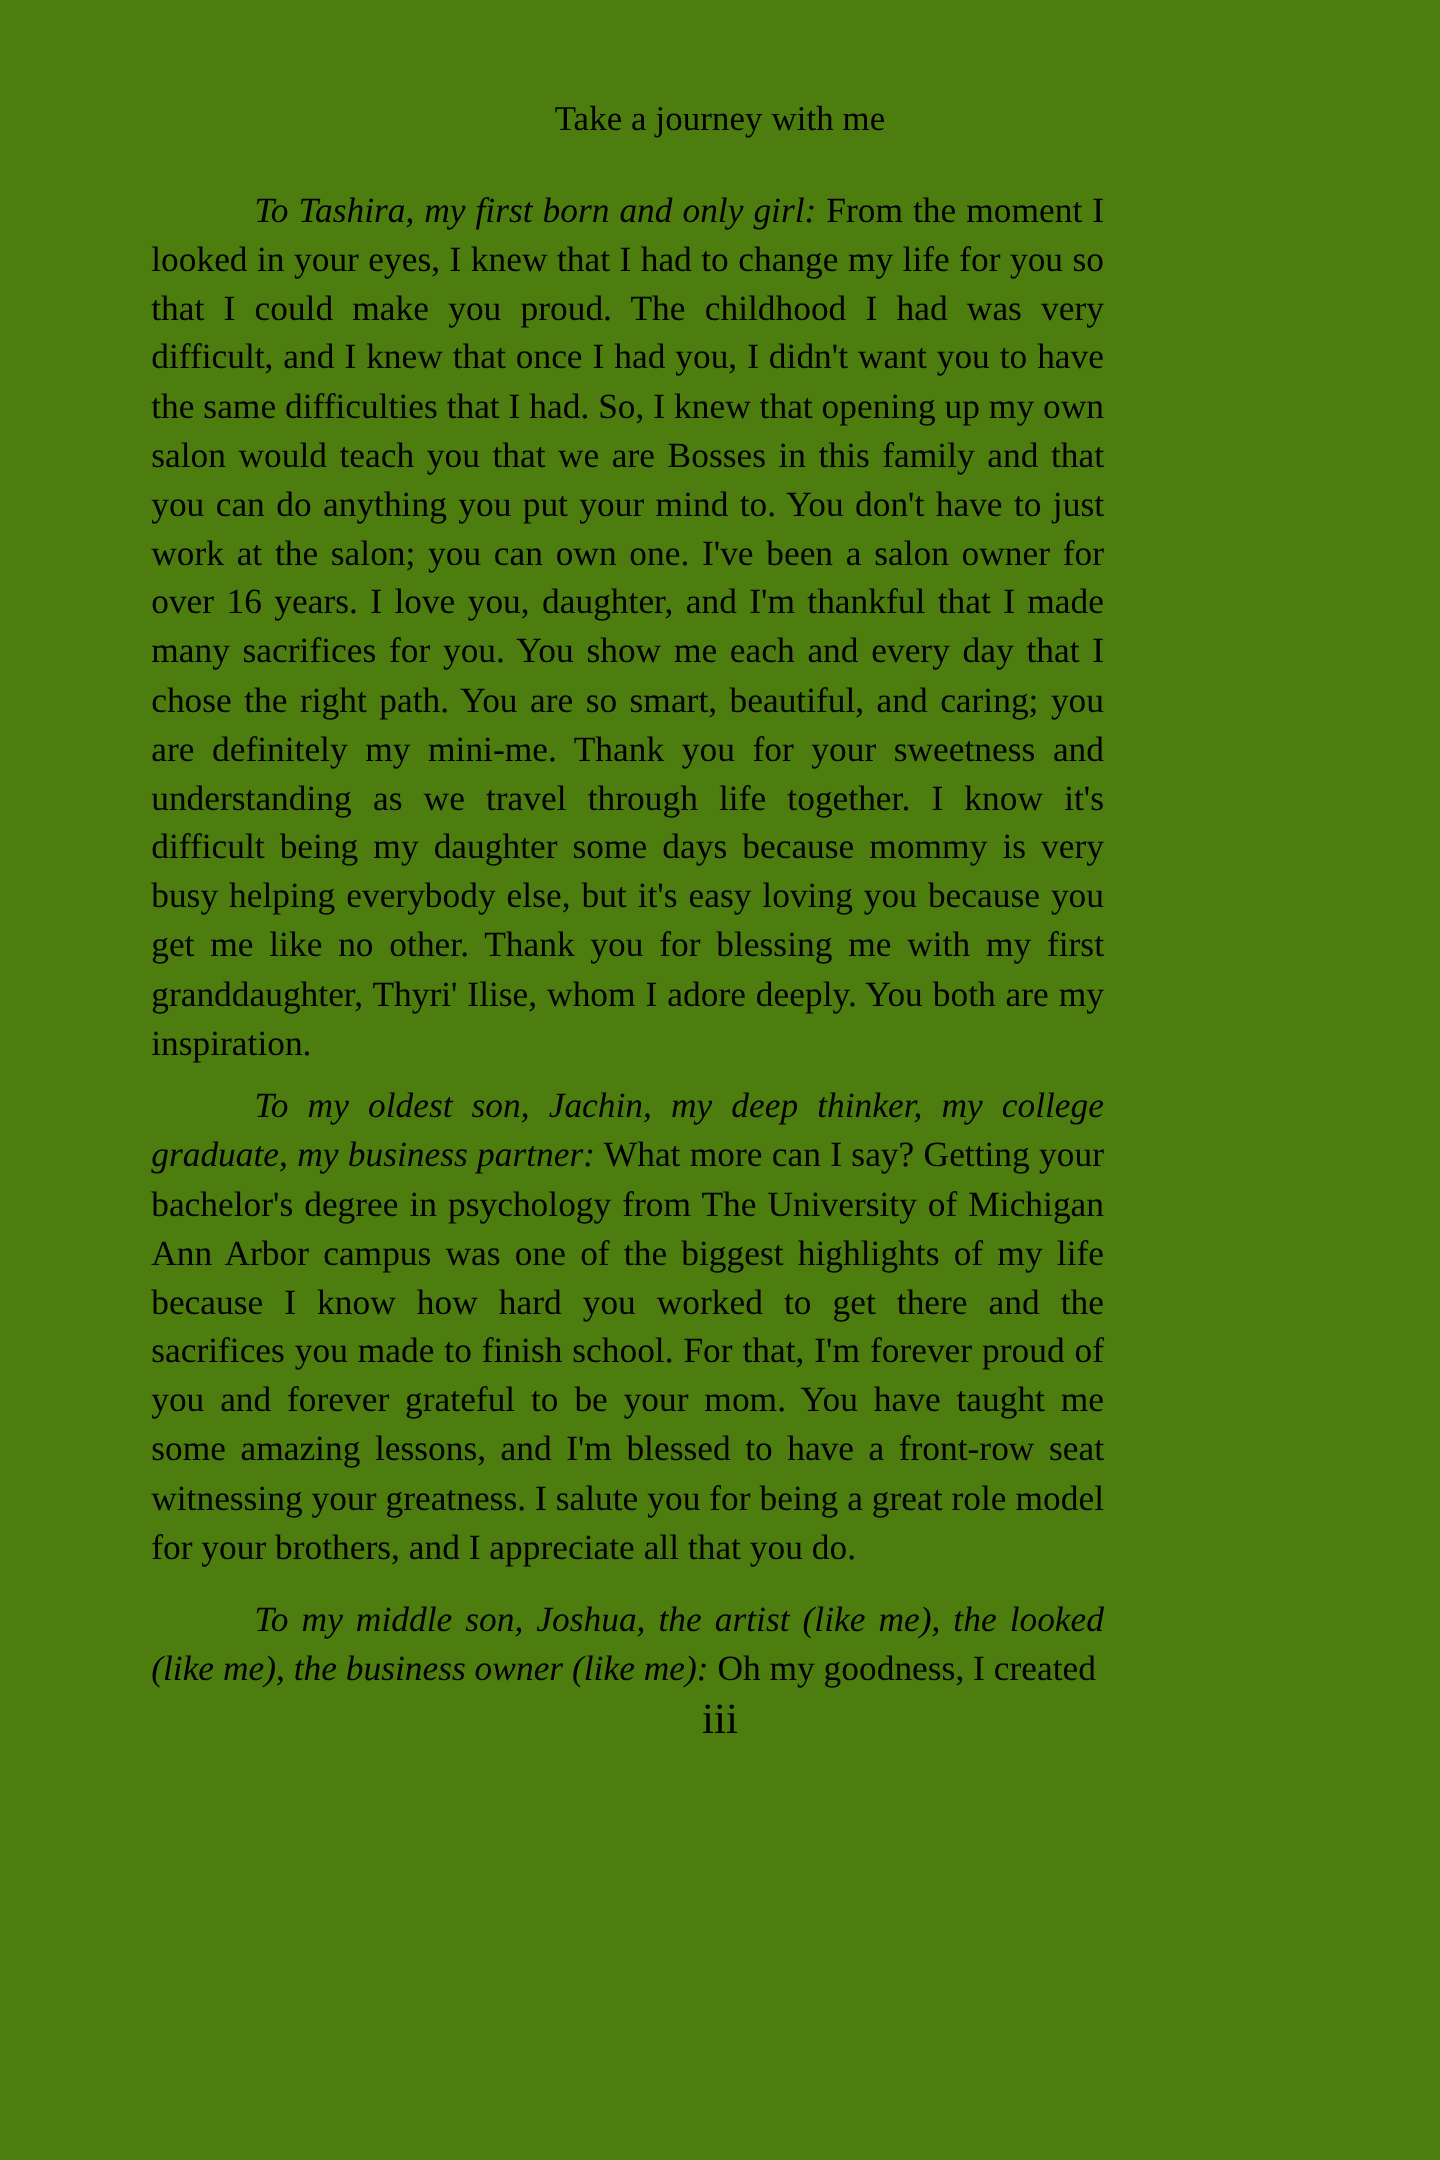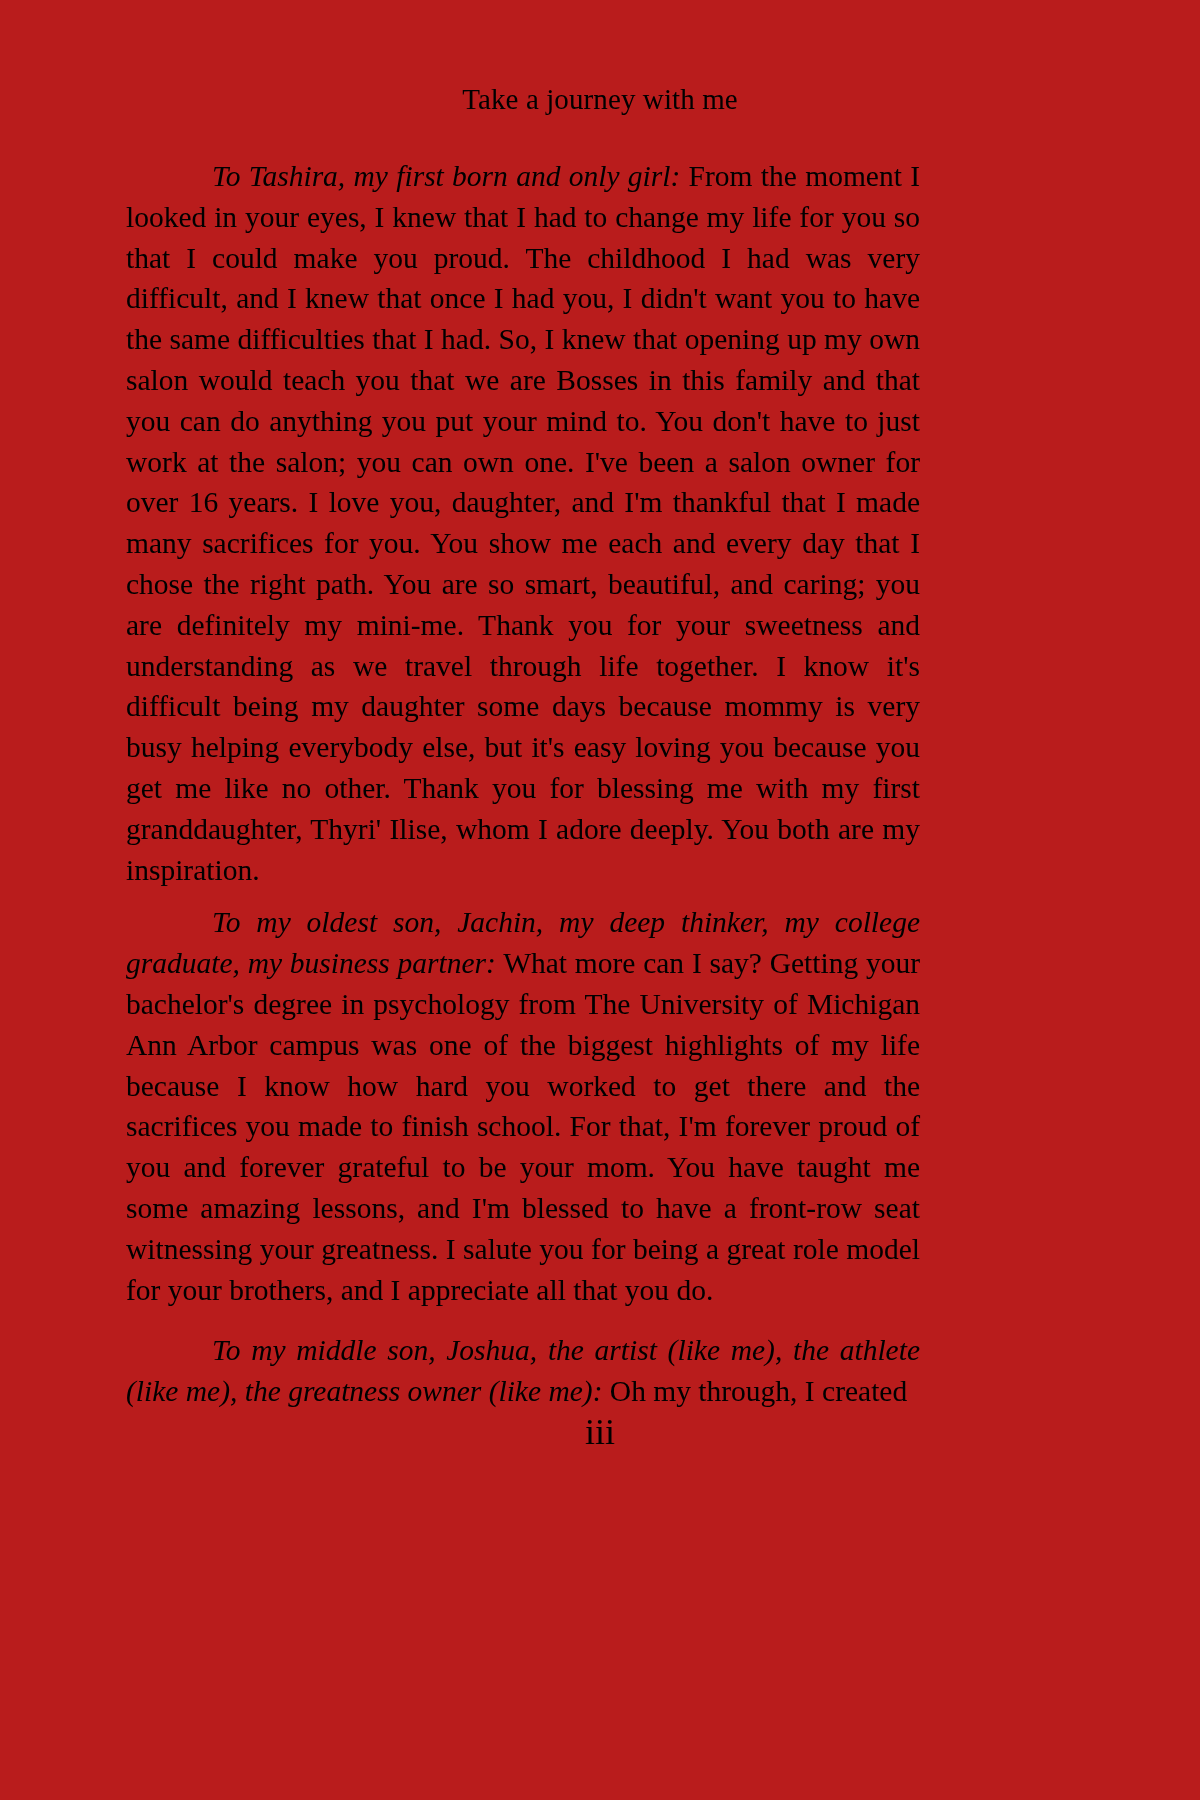--- a/index.html
+++ b/index.html
@@ -6,21 +6,21 @@
     margin: 0;
     padding: 0;
     background: #ffffff;
   }
 
   .page {
     position: relative;
     width: 1200px;
     height: 1800px;
     margin: 0 auto;
-    background: #b91c1c;
+    background: #4d7c0f;
     box-sizing: border-box;
     font-family: "Liberation Serif", "DejaVu Serif", serif;
     color: #000000;
     overflow: hidden;
   }
 
   .running-header {
     position: absolute;
     top: 82px;
     left: 0;
@@ -74,19 +74,19 @@
 <div class="page">
 
   <div class="running-header">Take a journey with me</div>
 
   <div class="text-block">
 
     <p class="para p1"><span class="lead-in">To Tashira, my first born and only girl:</span><span> From the moment I looked in your eyes, I knew that I had to change my life for you so that I could make you proud. The childhood I had was very difficult, and I knew that once I had you, I didn't want you to have the same difficulties that I had. So, I knew that opening up my own salon would teach you that we are Bosses in this family and that you can do anything you put your mind to. You don't have to just work at the salon; you can own one. I've been a salon owner for over 16 years. I love you, daughter, and I'm thankful that I made many sacrifices for you. You show me each and every day that I chose the right path. You are so smart, beautiful, and caring; you are definitely my mini-me. Thank you for your sweetness and understanding as we travel through life together. I know it's difficult being my daughter some days because mommy is very busy helping everybody else, but it's easy loving you because you get me like no other. Thank you for blessing me with my first granddaughter, Thyri' Ilise, whom I adore deeply. You both are my inspiration.</span></p>
 
     <p class="para p2"><span class="lead-in">To my oldest son, Jachin, my deep thinker, my college graduate, my business partner:</span><span> What more can I say? Getting your bachelor's degree in psychology from The University of Michigan Ann Arbor campus was one of the biggest highlights of my life because I know how hard you worked to get there and the sacrifices you made to finish school. For that, I'm forever proud of you and forever grateful to be your mom. You have taught me some amazing lessons, and I'm blessed to have a front-row seat witnessing your greatness. I salute you for being a great role model for your brothers, and I appreciate all that you do.</span></p>
 
-    <p class="para p3"><span class="lead-in">To my middle son, Joshua, the artist (like me), the athlete (like me), the greatness owner (like me):</span><span> Oh my through, I created</span></p>
+    <p class="para p3"><span class="lead-in">To my middle son, Joshua, the artist (like me), the looked (like me), the business owner (like me):</span><span> Oh my goodness, I created</span></p>
 
   </div>
 
   <div class="folio">iii</div>
 
 </div>
 
 </body></html>

